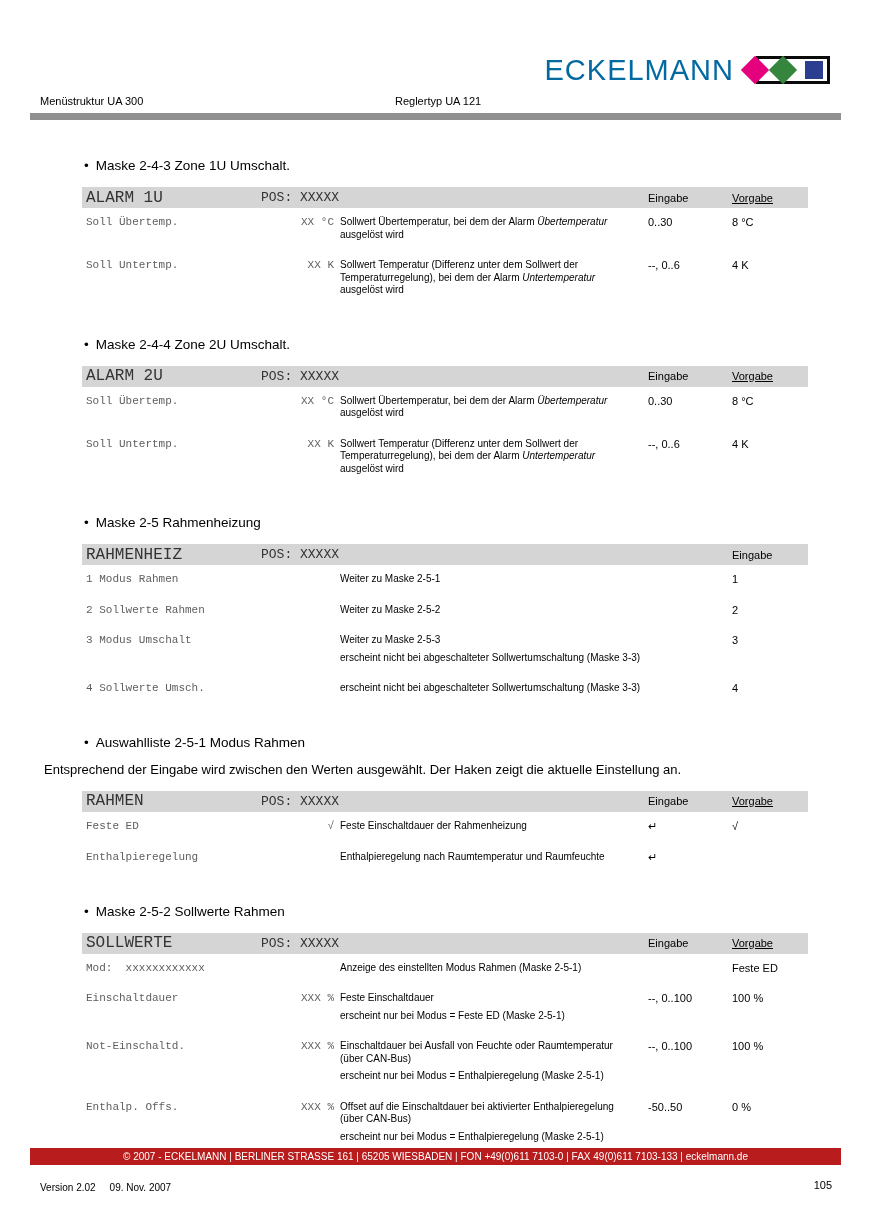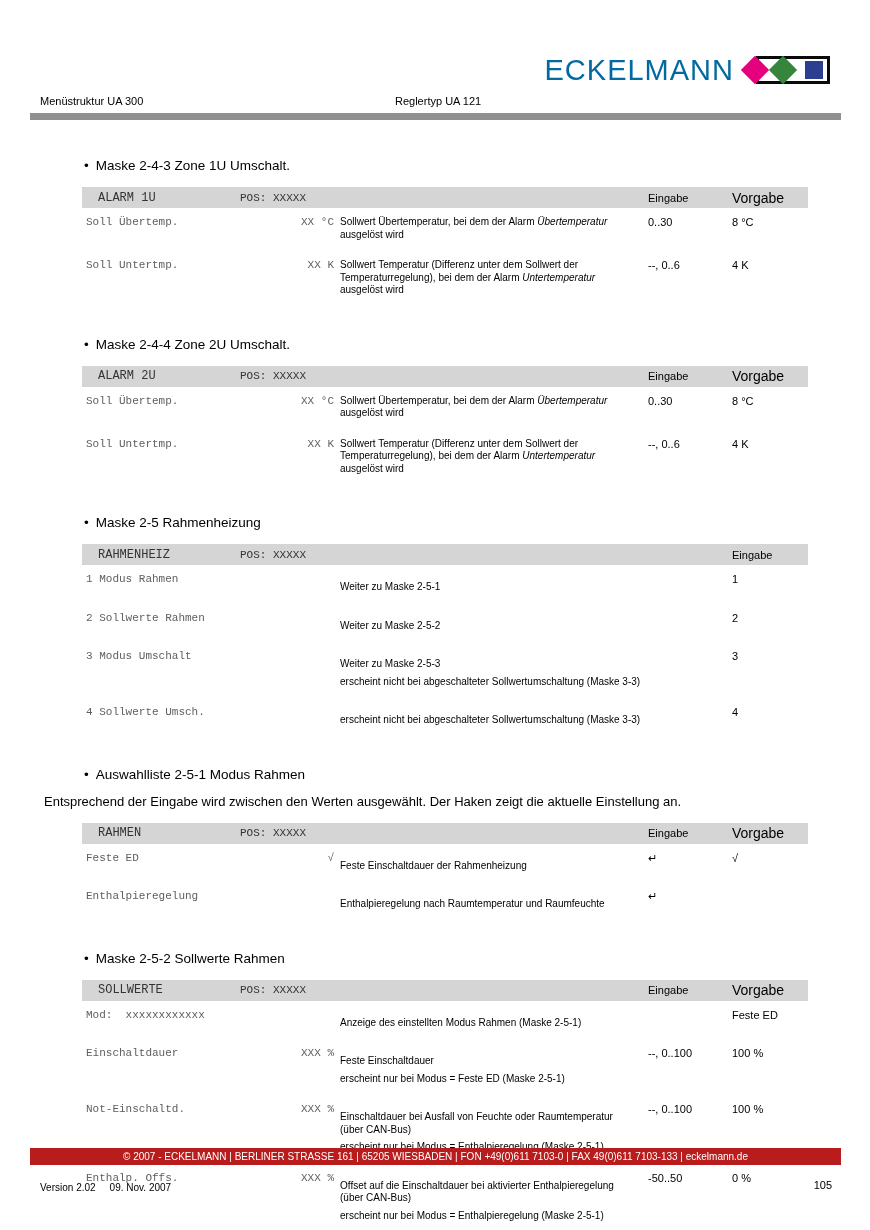--- a/index.html
+++ b/index.html
@@ -23,35 +23,35 @@
 
   
   .content { position:absolute; left:0; top:128px; width:870px; }
   .sec-h { margin:30px 0 12px 84px; font-size:13.5px; font-weight:normal; display:flex; gap:7px; align-items:baseline; }
   .intro { margin:2px 0 0 44px; font-size:13px; }
 
   .doc-table { width:726px; margin:14px 0 0 82px; font-size:11px; }
   .t-head, .t-row { display:grid; grid-template-columns:158px 100px 308px 84px 76px; }
   .t-head { background:#d5d5d5; height:21px; align-items:center; }
   .mono { font-family:"Liberation Mono","DejaVu Sans Mono",monospace; }
-  .th-title { grid-column:1; padding-left:16px; font-size:12px; color:#333; }
-  .th-pos { grid-column:2; font-size:11px; color:#333; }
+  .th-title { grid-column:1; padding-left:4px; font-size:16px; color:#333; }
+  .th-pos { grid-column:2; font-size:13px; color:#333;margin-left:21px; }
   .th-ein { grid-column:4; font-size:11px; }
-  .th-vor { grid-column:5; font-size:14px; }
+  .th-vor { grid-column:5; font-size:11px;text-decoration:underline; }
   .t-menu .th-ein { grid-column:5; }
 
   .t-row { padding:8px 0 10px; }
   .c-name { grid-column:1; padding-left:4px; color:#5e5e5e; font-size:11px; white-space:pre; }
   .c-val  { grid-column:2; color:#5e5e5e; font-size:11px; text-align:right; padding-right:6px; }
   .c-desc { grid-column:3; font-size:10px; line-height:1.25; padding-right:12px; }
   .c-ein  { grid-column:4; font-size:11px; }
   .c-vor  { grid-column:5; font-size:11px; }
   .t-menu .c-desc { grid-column:3 / 5; }
   .t-menu .c-ein  { grid-column:5; }
-  .c-desc .d { display:block;margin-top:8px; }
+  .c-desc .d { display:block; }
   .c-desc .d + .d { margin-top:5px; }
   .c-desc em { font-style:italic; }
 
   
   .f-bar { position:absolute; left:30px; top:1148px; width:811px; height:17px; background:#b91c1c; color:#fff; font-size:10px; line-height:17px; text-align:center; }
   .f-ver { position:absolute; left:40px; top:1182px; font-size:10px; display:flex; gap:14px; }
   .f-page { position:absolute; right:38px; top:1179px; font-size:11px; }
 </style>
 </head>
 <body>

